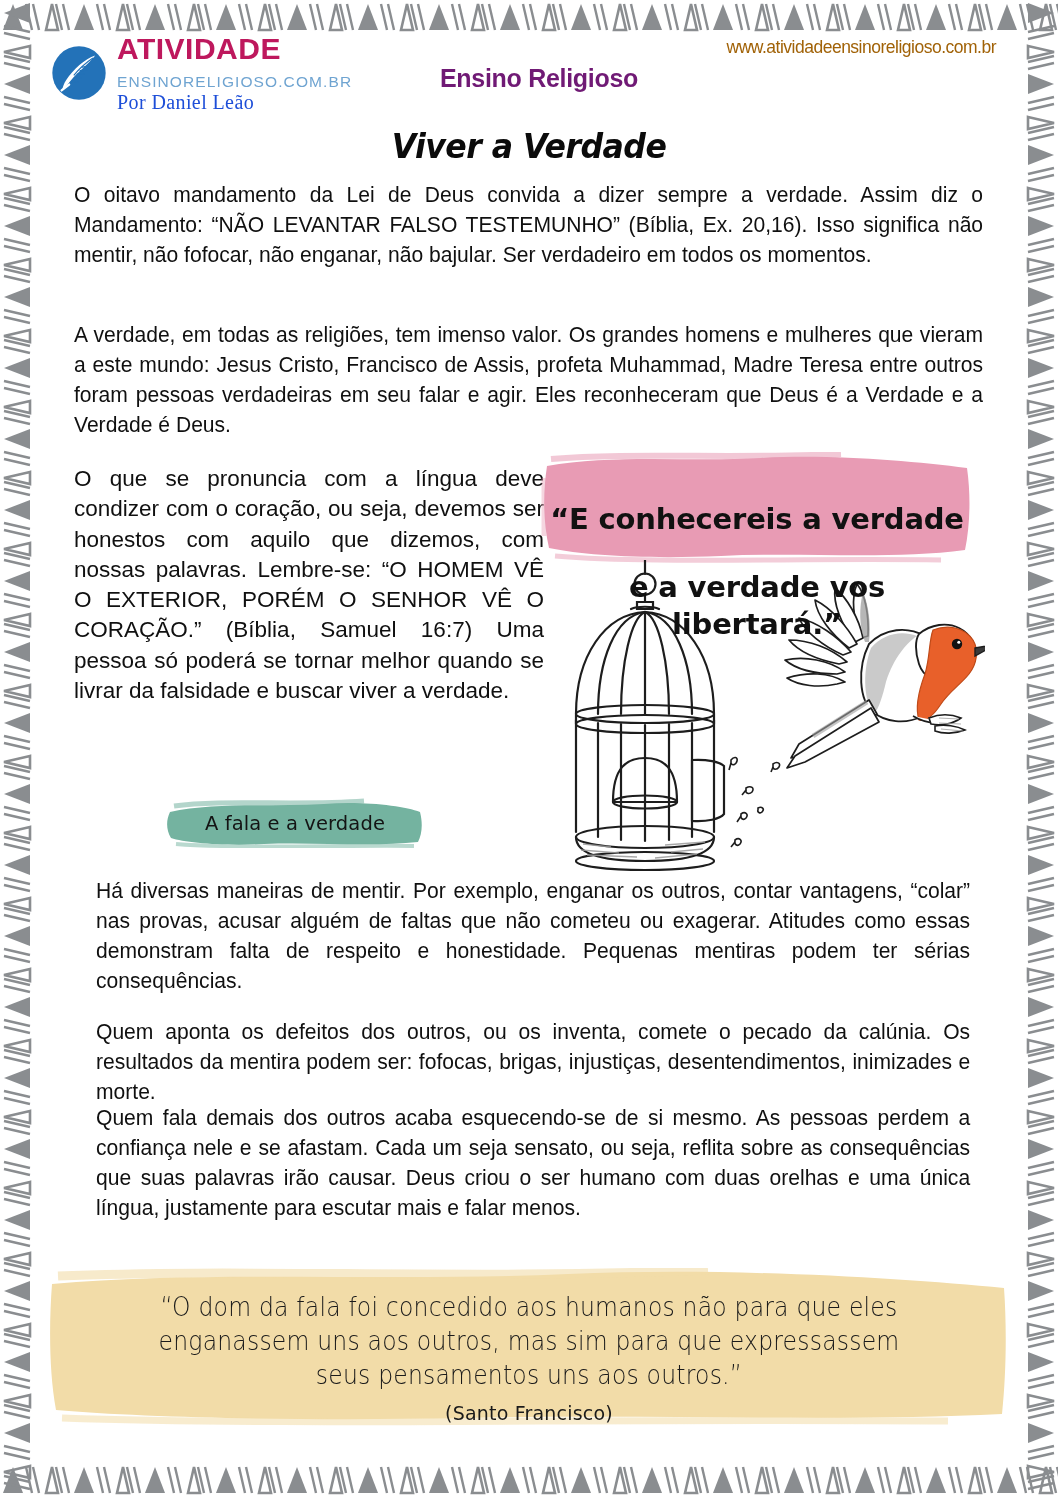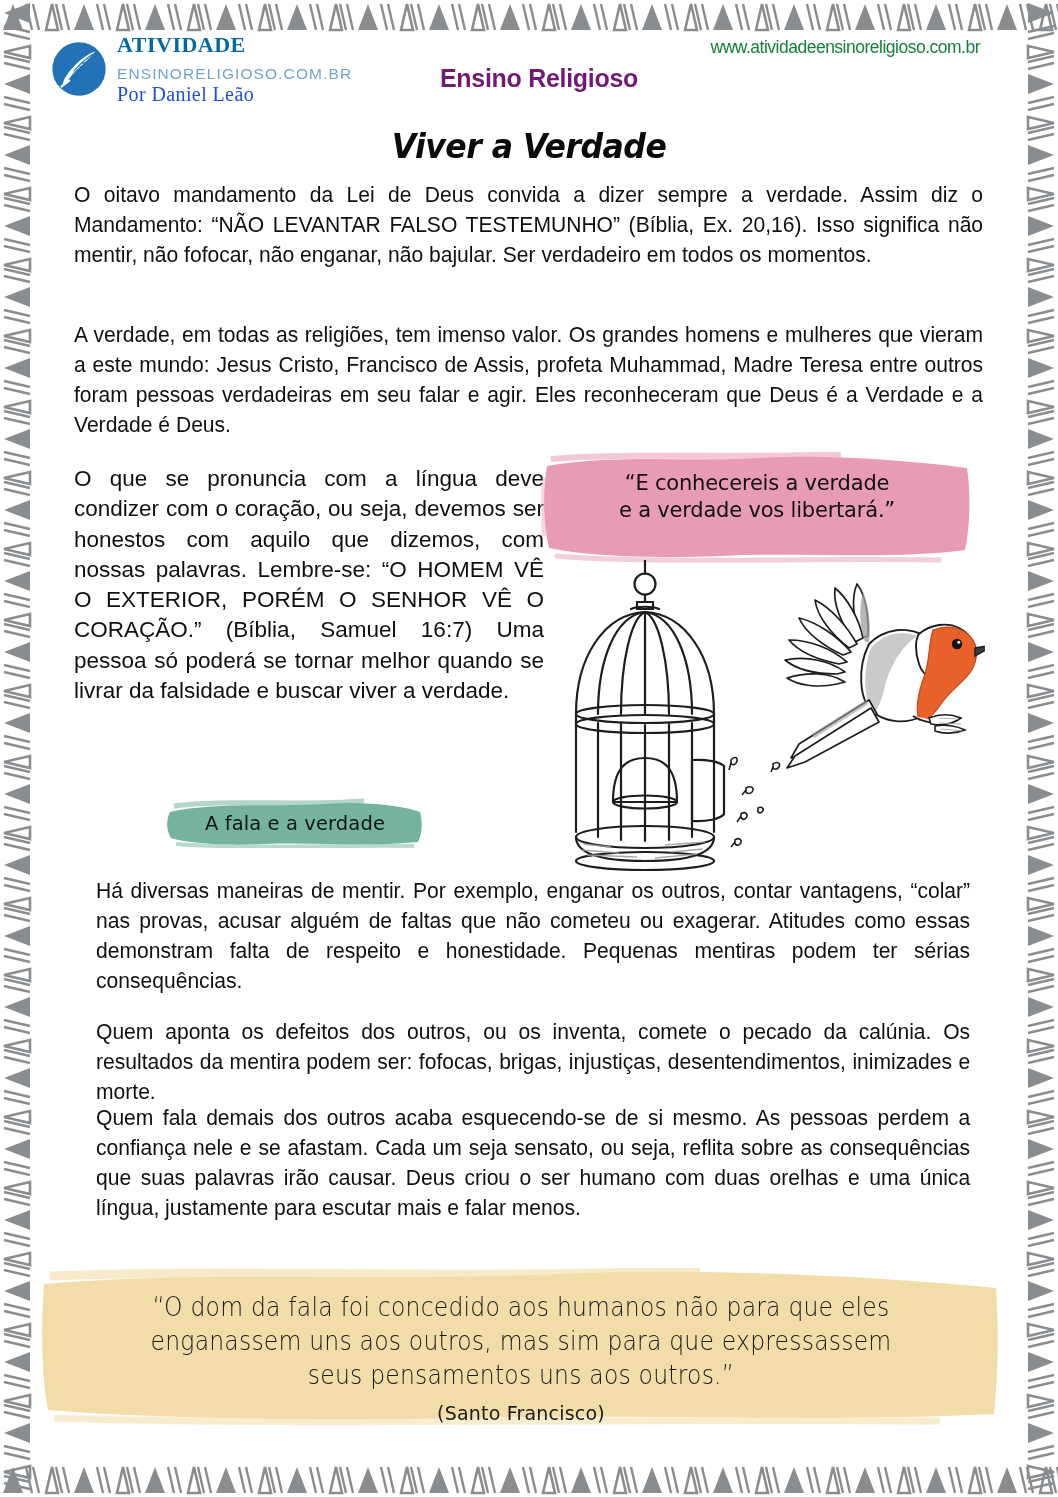--- a/index.html
+++ b/index.html
@@ -25,36 +25,36 @@
   .border-right  { top: 0;    right: 0; width: 34px;  height: 1497px; }
 
   
   .logo-wrap {
     position: absolute; left: 50px; top: 34px;
     display: flex; align-items: center; gap: 9px;
   }
   .logo-mark { width: 58px; height: 58px; flex: none; }
   .logo-text { display: flex; flex-direction: column; line-height: 1; }
   .logo-title {
-    font-family: Liberation Serif, serif;
-    font-size: 22px; font-weight: 700; color: #0369a1;
+    font-family: Liberation Sans, sans-serif;
+    font-size: 30px; font-weight: 700; color: #be185d;
     letter-spacing: .5px;
   }
   .logo-sub {
     font-size: 15.5px; color: #6FA4D1; letter-spacing: 1.1px;
     margin-top: 10px;
   }
   .logo-author {
     font-family: "Liberation Serif", serif;
     font-size: 20px; color: #1d4ed8; margin-top: 2px; letter-spacing: .4px;
   }
 
   .site-url {
-    position: absolute; right: 78px; top: 37px;
-    font-size: 17.5px; color: #15803d; letter-spacing: -.5px;
+    position: absolute; right: 62px; top: 37px;
+    font-size: 17.5px; color: #a16207; letter-spacing: -.5px;
   }
   .subject-title {
     position: absolute; left: 440px; top: 64px;
     font-size: 25px; font-weight: 700; color: #701a75;
     letter-spacing: -.3px;
   }
 
   .badge-grade {
     position: absolute; left: 806px; top: 103px;
     width: 172px; height: 47px;
@@ -104,22 +104,23 @@
     width: 432px; height: 112px;
   }
   .pink-banner .brush { position: absolute; inset: 0; z-index: 0; }
   .pink-banner .content {
     position: relative; z-index: 1;
     padding-top: 18px; text-align: center;
     font-family: "DejaVu Sans", sans-serif;
     color: #111;
   }
   .pink-line {
-    font-size: 21px; font-weight: 400; line-height: 1.28;
+    font-size: 29px; font-weight: 700; line-height: 1.28;
     letter-spacing: -.2px;
+    margin-top: 31px;
   }
   .pink-ref {
     font-size: 15px; font-weight: 400; margin-top: 3px; color: #1b1b1b;
   }
 
   
   .illustration {
     position: absolute; left: 545px; top: 560px;
     width: 440px; height: 320px;
   }
@@ -132,21 +133,21 @@
   }
   .green-label .brush { position: absolute; inset: 0; z-index: 0; }
   .green-label span {
     position: relative; z-index: 1;
     font-family: "DejaVu Sans", sans-serif;
     font-size: 19.5px; color: #141414; letter-spacing: .1px;
   }
 
   
   .quote-box {
-    position: absolute; left: 40px; top: 1268px;
+    position: absolute; left: 48px; top: 1268px;
     width: 962px; height: 158px;
   }
   .quote-box .brush { position: absolute; inset: 0; z-index: 0; }
   .quote-box .content {
     position: relative; z-index: 1;
     padding-top: 22px; text-align: center;
     font-family: "DejaVu Sans", sans-serif;
     color: #1a1a1a;
   }
   .quote-line {

